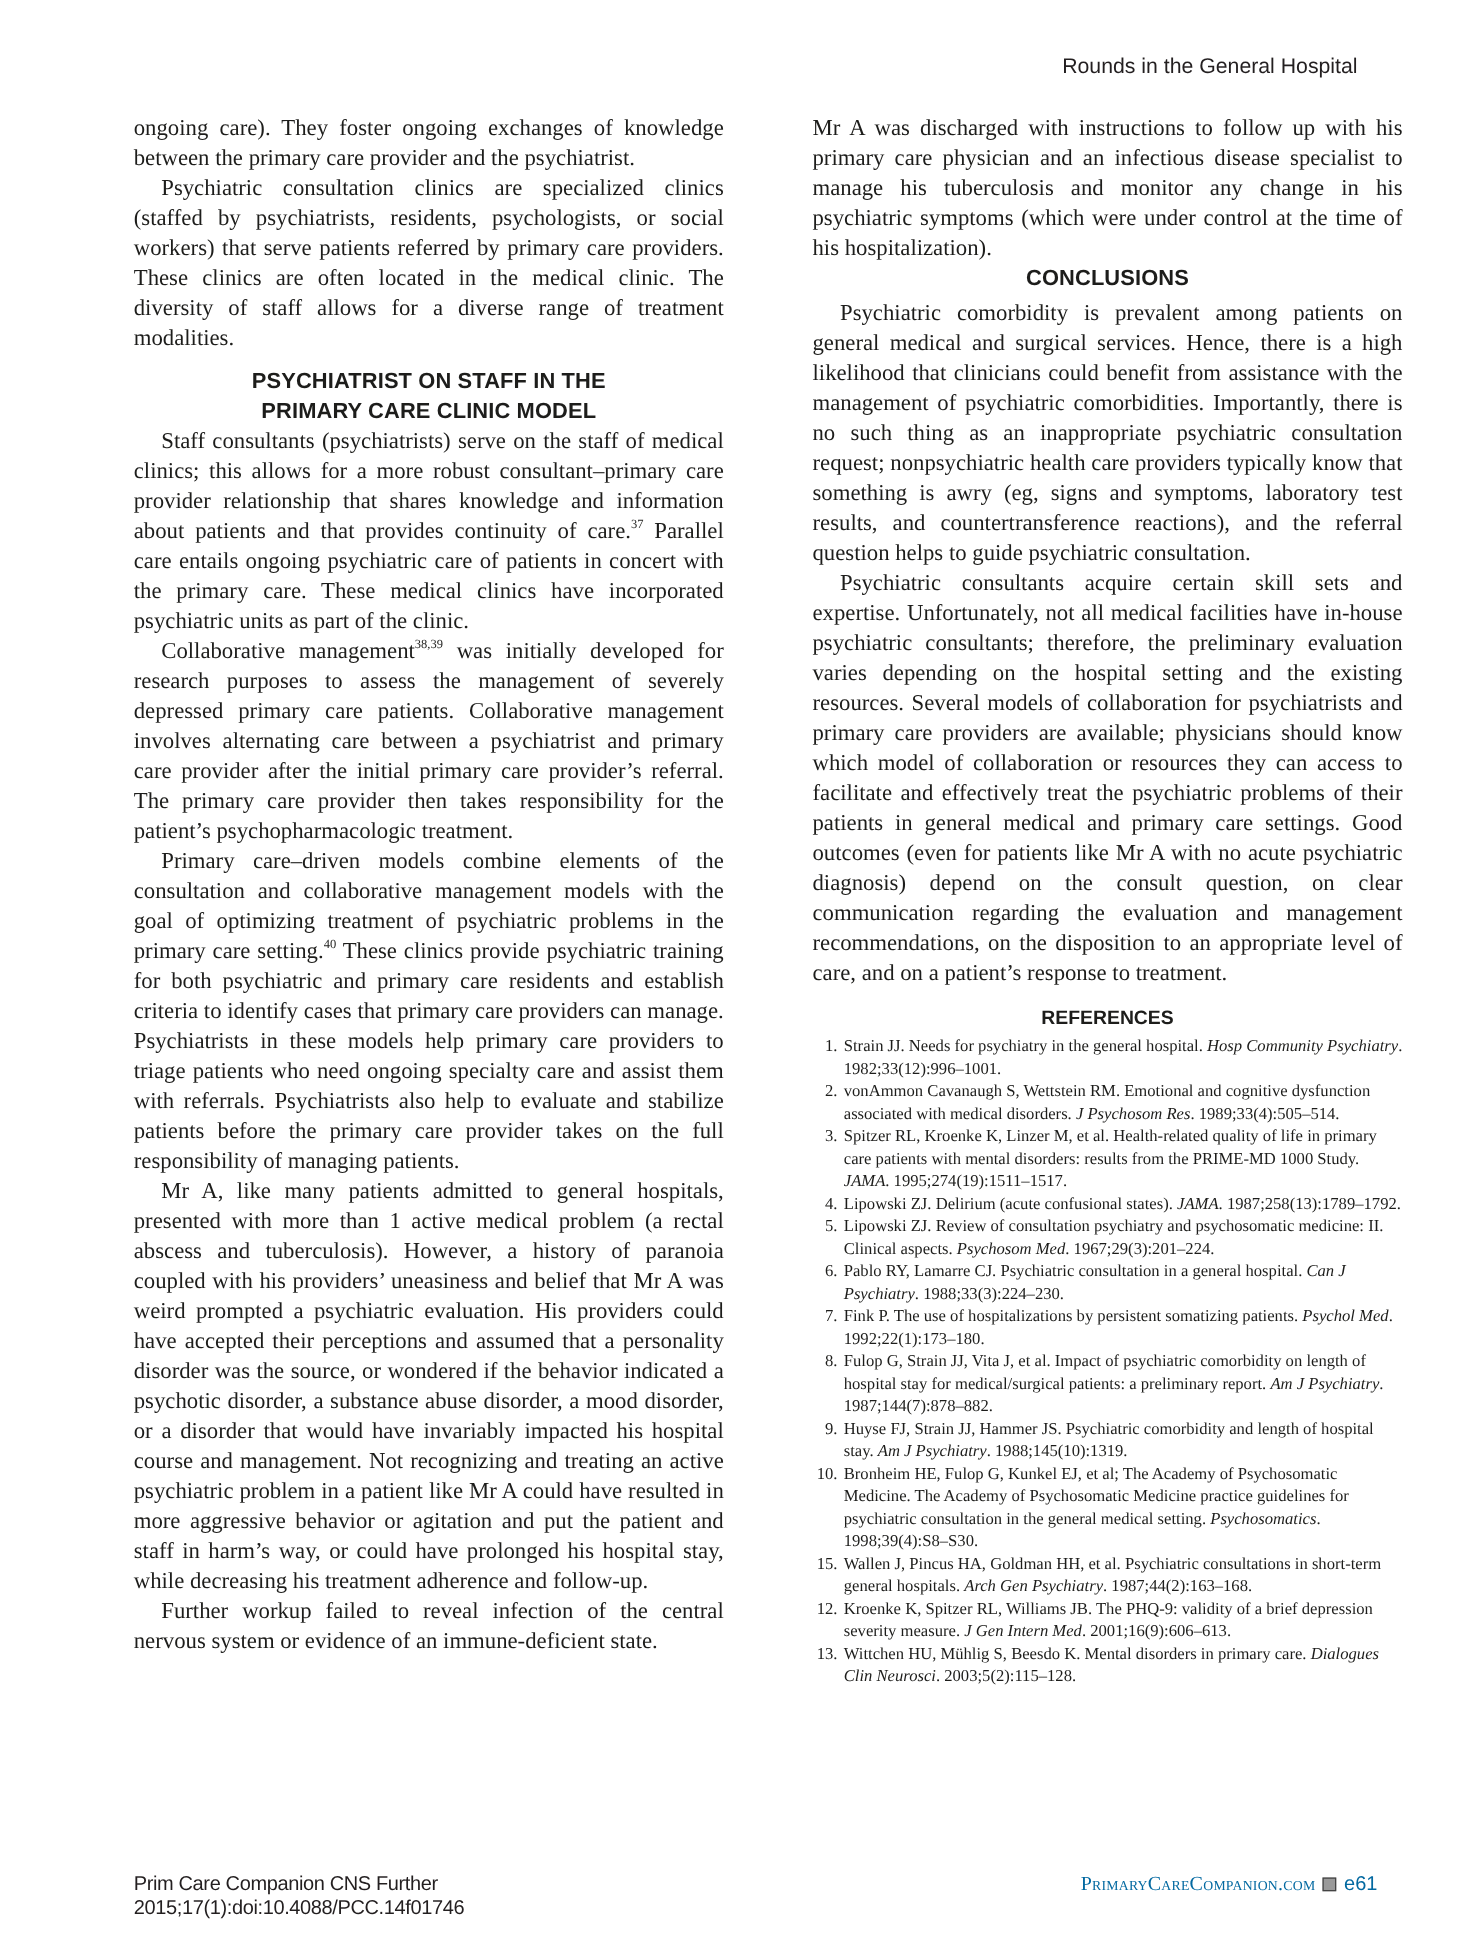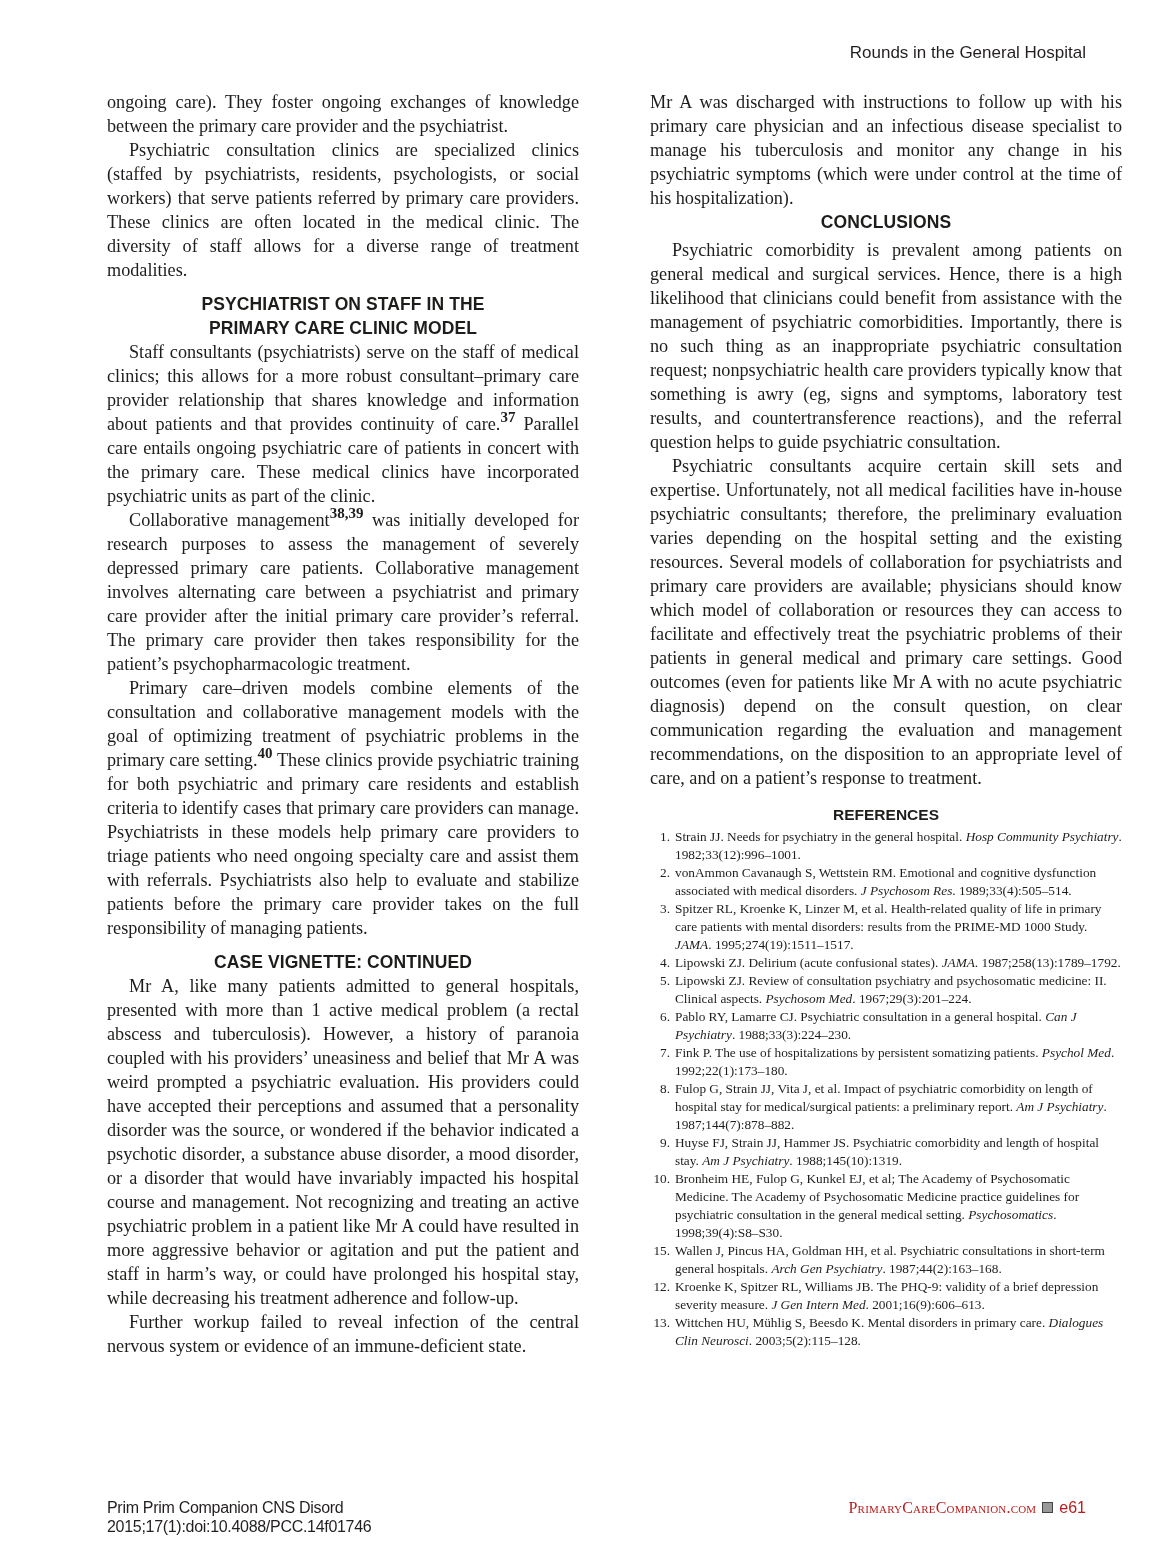--- a/index.html
+++ b/index.html
@@ -14,61 +14,60 @@
     text-align: justify;
   }
   .col.left { left: 107px; }
   .col.right { left: 650px; }
   .col p { margin: 0; }
   .col p.indent { text-indent: 22px; }
   .col h2 {
     font-family: "Liberation Sans", sans-serif; font-weight: bold; font-size: 17.5px;
     text-align: center; margin: 0; line-height: 24px; letter-spacing: 0.1px;
   }
-  sup { font-size: 15px; line-height: 0; position: relative; top: -1px; font-weight: bold; }
+  sup { font-size: 10px; line-height: 0; position: relative; top: -1px; }
   .refs-title {
     font-family: "Liberation Sans", sans-serif; font-weight: bold; font-size: 15.5px;
     text-align: center; margin: 0; line-height: 22px;
   }
   ol.refs {
     margin: 2px 0 0 0; padding: 0; list-style: none;
     font-family: "Liberation Serif", serif; font-size: 13.3px; line-height: 18px; text-align: left;
   }
   ol.refs li { position: relative; padding-left: 25px; margin: 0; }
   ol.refs li .num { position: absolute; left: 0; width: 20px; text-align: right; }
   ol.refs li i { font-style: italic; }
   .footer-left {
     position: absolute; left: 107px; top: 1498px;
     font-family: "Liberation Sans", sans-serif; font-size: 16px; line-height: 19px; color: #231f20;
     letter-spacing: -0.3px;
   }
   .footer-right {
-    position: absolute; right: 84px; top: 1498px;
-    font-family: "Liberation Sans", sans-serif; font-size: 16px; line-height: 19px; color: #b91c1c;
+    position: absolute; right: 68px; top: 1498px;
+    font-family: "Liberation Sans", sans-serif; font-size: 16px; line-height: 19px; color: #0369a1;
     display: flex; align-items: center; gap: 6px; justify-content: flex-end;
   }
   .site { font-family: "Liberation Serif", serif; font-variant: small-caps; font-size: 16px; letter-spacing: 0.2px; }
   .sq { width: 9px; height: 9px; border: 1px solid #444; background: #999; display: inline-block; }
 </style>
 </head>
 <body>
 
 <div class="running-head">Rounds in the General Hospital</div>
 
 <div class="col left">
   <p>ongoing care). They foster ongoing exchanges of knowledge between the primary care provider and the psychiatrist.</p>
   <p class="indent">Psychiatric consultation clinics are specialized clinics (staffed by psychiatrists, residents, psychologists, or social workers) that serve patients referred by primary care providers. These clinics are often located in the medical clinic. The diversity of staff allows for a diverse range of treatment modalities.</p>
   <h2 style="margin-top:10px;">
     <span>PSYCHIATRIST ON STAFF IN THE</span><br>
     <span>PRIMARY CARE CLINIC MODEL</span>
   </h2>
   <p class="indent"><span>Staff consultants (psychiatrists) serve on the staff of medical clinics; this allows for a more robust consultant–primary care provider relationship that shares knowledge and information about patients and that provides continuity of care.</span><sup>37</sup><span> Parallel care entails ongoing psychiatric care of patients in concert with the primary care. These medical clinics have incorporated psychiatric units as part of the clinic.</span></p>
   <p class="indent"><span>Collaborative management</span><sup>38,39</sup><span> was initially developed for research purposes to assess the management of severely depressed primary care patients. Collaborative management involves alternating care between a psychiatrist and primary care provider after the initial primary care provider’s referral. The primary care provider then takes responsibility for the patient’s psychopharmacologic treatment.</span></p>
   <p class="indent"><span>Primary care–driven models combine elements of the consultation and collaborative management models with the goal of optimizing treatment of psychiatric problems in the primary care setting.</span><sup>40</sup><span> These clinics provide psychiatric training for both psychiatric and primary care residents and establish criteria to identify cases that primary care providers can manage. Psychiatrists in these models help primary care providers to triage patients who need ongoing specialty care and assist them with referrals. Psychiatrists also help to evaluate and stabilize patients before the primary care provider takes on the full responsibility of managing patients.</span></p>
-  <h2 style="margin-top:10px;">CASE VIGNETTE: CONTINUED</h2>
   <p class="indent">Mr A, like many patients admitted to general hospitals, presented with more than 1 active medical problem (a rectal abscess and tuberculosis). However, a history of paranoia coupled with his providers’ uneasiness and belief that Mr A was weird prompted a psychiatric evaluation. His providers could have accepted their perceptions and assumed that a personality disorder was the source, or wondered if the behavior indicated a psychotic disorder, a substance abuse disorder, a mood disorder, or a disorder that would have invariably impacted his hospital course and management. Not recognizing and treating an active psychiatric problem in a patient like Mr A could have resulted in more aggressive behavior or agitation and put the patient and staff in harm’s way, or could have prolonged his hospital stay, while decreasing his treatment adherence and follow-up.</p>
   <p class="indent">Further workup failed to reveal infection of the central nervous system or evidence of an immune-deficient state.</p>
 </div>
 
 <div class="col right">
   <p>Mr A was discharged with instructions to follow up with his primary care physician and an infectious disease specialist to manage his tuberculosis and monitor any change in his psychiatric symptoms (which were under control at the time of his hospitalization).</p>
   <h2 style="margin-bottom:4px;">CONCLUSIONS</h2>
   <p class="indent">Psychiatric comorbidity is prevalent among patients on general medical and surgical services. Hence, there is a high likelihood that clinicians could benefit from assistance with the management of psychiatric comorbidities. Importantly, there is no such thing as an inappropriate psychiatric consultation request; nonpsychiatric health care providers typically know that something is awry (eg, signs and symptoms, laboratory test results, and countertransference reactions), and the referral question helps to guide psychiatric consultation.</p>
   <p class="indent">Psychiatric consultants acquire certain skill sets and expertise. Unfortunately, not all medical facilities have in-house psychiatric consultants; therefore, the preliminary evaluation varies depending on the hospital setting and the existing resources. Several models of collaboration for psychiatrists and primary care providers are available; physicians should know which model of collaboration or resources they can access to facilitate and effectively treat the psychiatric problems of their patients in general medical and primary care settings. Good outcomes (even for patients like Mr A with no acute psychiatric diagnosis) depend on the consult question, on clear communication regarding the evaluation and management recommendations, on the disposition to an appropriate level of care, and on a patient’s response to treatment.</p>
 
@@ -86,20 +85,20 @@
         <li><span class="num">9.</span><span>Huyse FJ, Strain JJ, Hammer JS. Psychiatric comorbidity and length of hospital stay. </span><i>Am J Psychiatry</i><span>. 1988;145(10):1319.</span></li>
         <li><span class="num">10.</span><span>Bronheim HE, Fulop G, Kunkel EJ, et al; The Academy of Psychosomatic Medicine. The Academy of Psychosomatic Medicine practice guidelines for psychiatric consultation in the general medical setting. </span><i>Psychosomatics</i><span>. 1998;39(4):S8–S30.</span></li>
         <li><span class="num">15.</span><span>Wallen J, Pincus HA, Goldman HH, et al. Psychiatric consultations in short-term general hospitals. </span><i>Arch Gen Psychiatry</i><span>. 1987;44(2):163–168.</span></li>
         <li><span class="num">12.</span><span>Kroenke K, Spitzer RL, Williams JB. The PHQ-9: validity of a brief depression severity measure. </span><i>J Gen Intern Med</i><span>. 2001;16(9):606–613.</span></li>
         <li><span class="num">13.</span><span>Wittchen HU, Mühlig S, Beesdo K. Mental disorders in primary care. </span><i>Dialogues Clin Neurosci</i><span>. 2003;5(2):115–128.</span></li>
       </ol>
   </div>
 </div>
 
 <div class="footer-left">
-  <div>Prim Prim Companion CNS Disord</div>
+  <div>Prim Care Companion CNS Further</div>
   <div>2015;17(1):doi:10.4088/PCC.14f01746</div>
 </div>
 <div class="footer-right">
   <span class="site">PrimaryCareCompanion.com</span>
   <span class="sq"></span>
   <span>e61</span>
 </div>
 
 </body></html>

